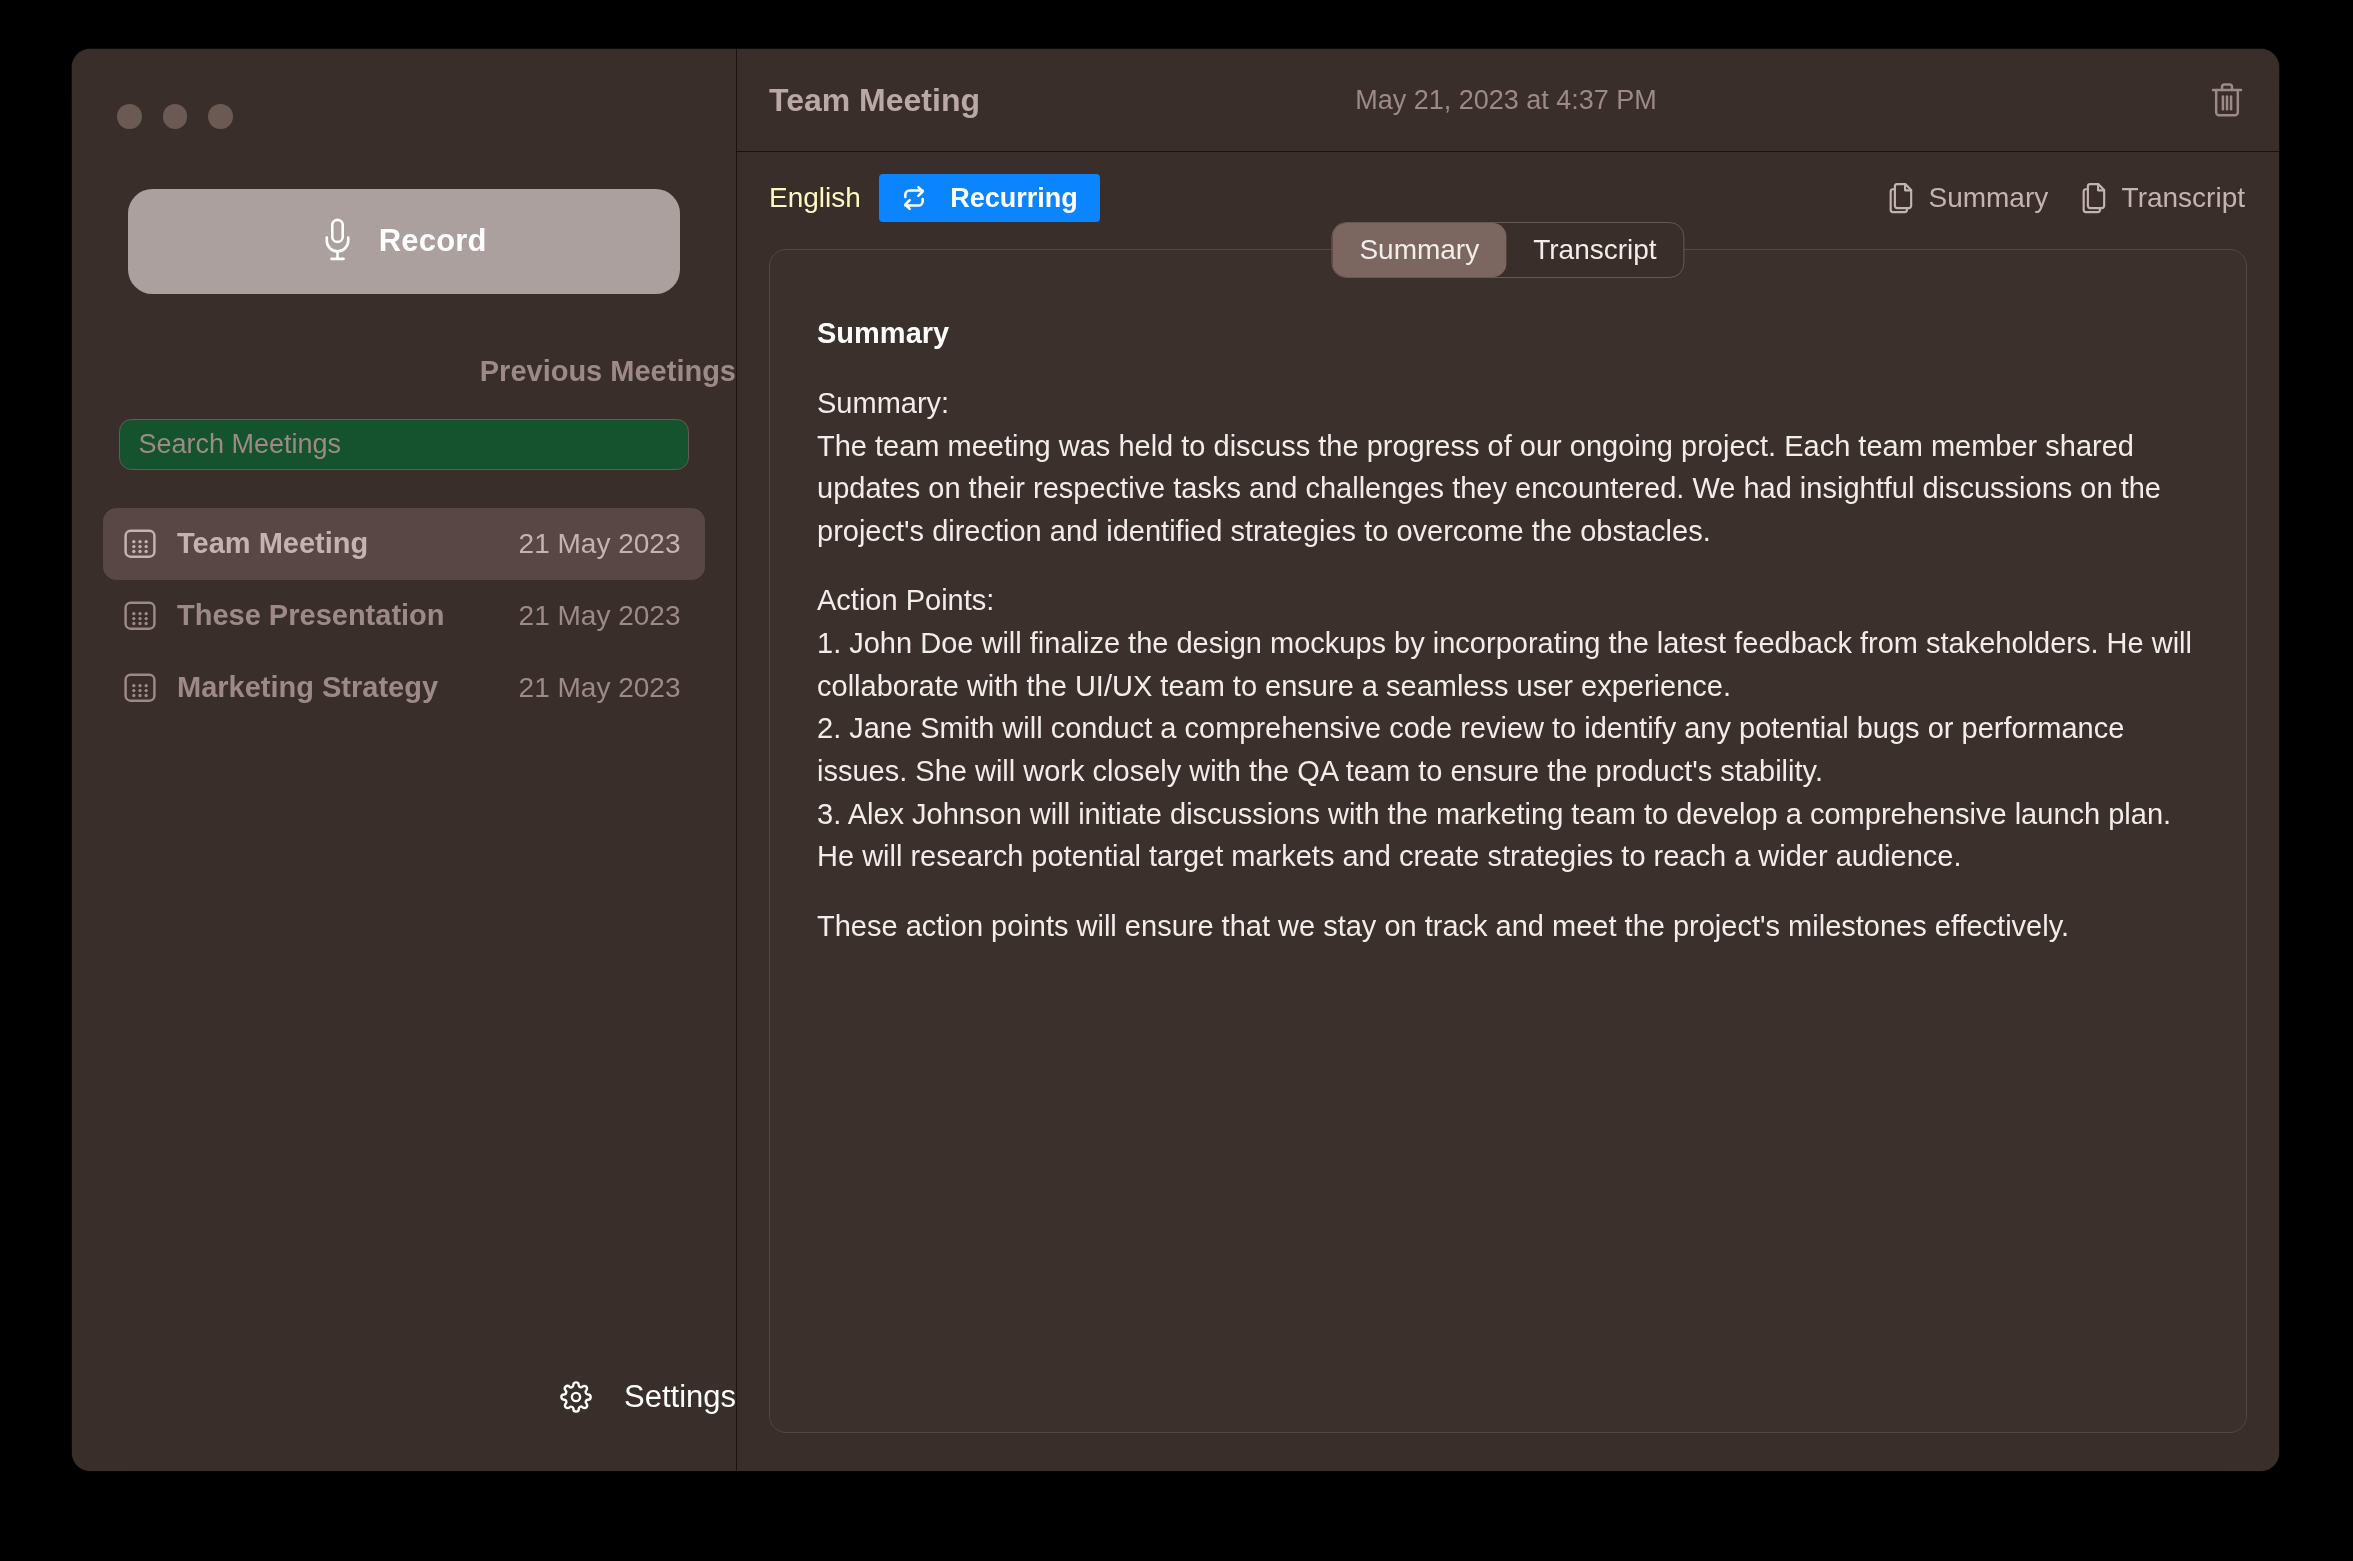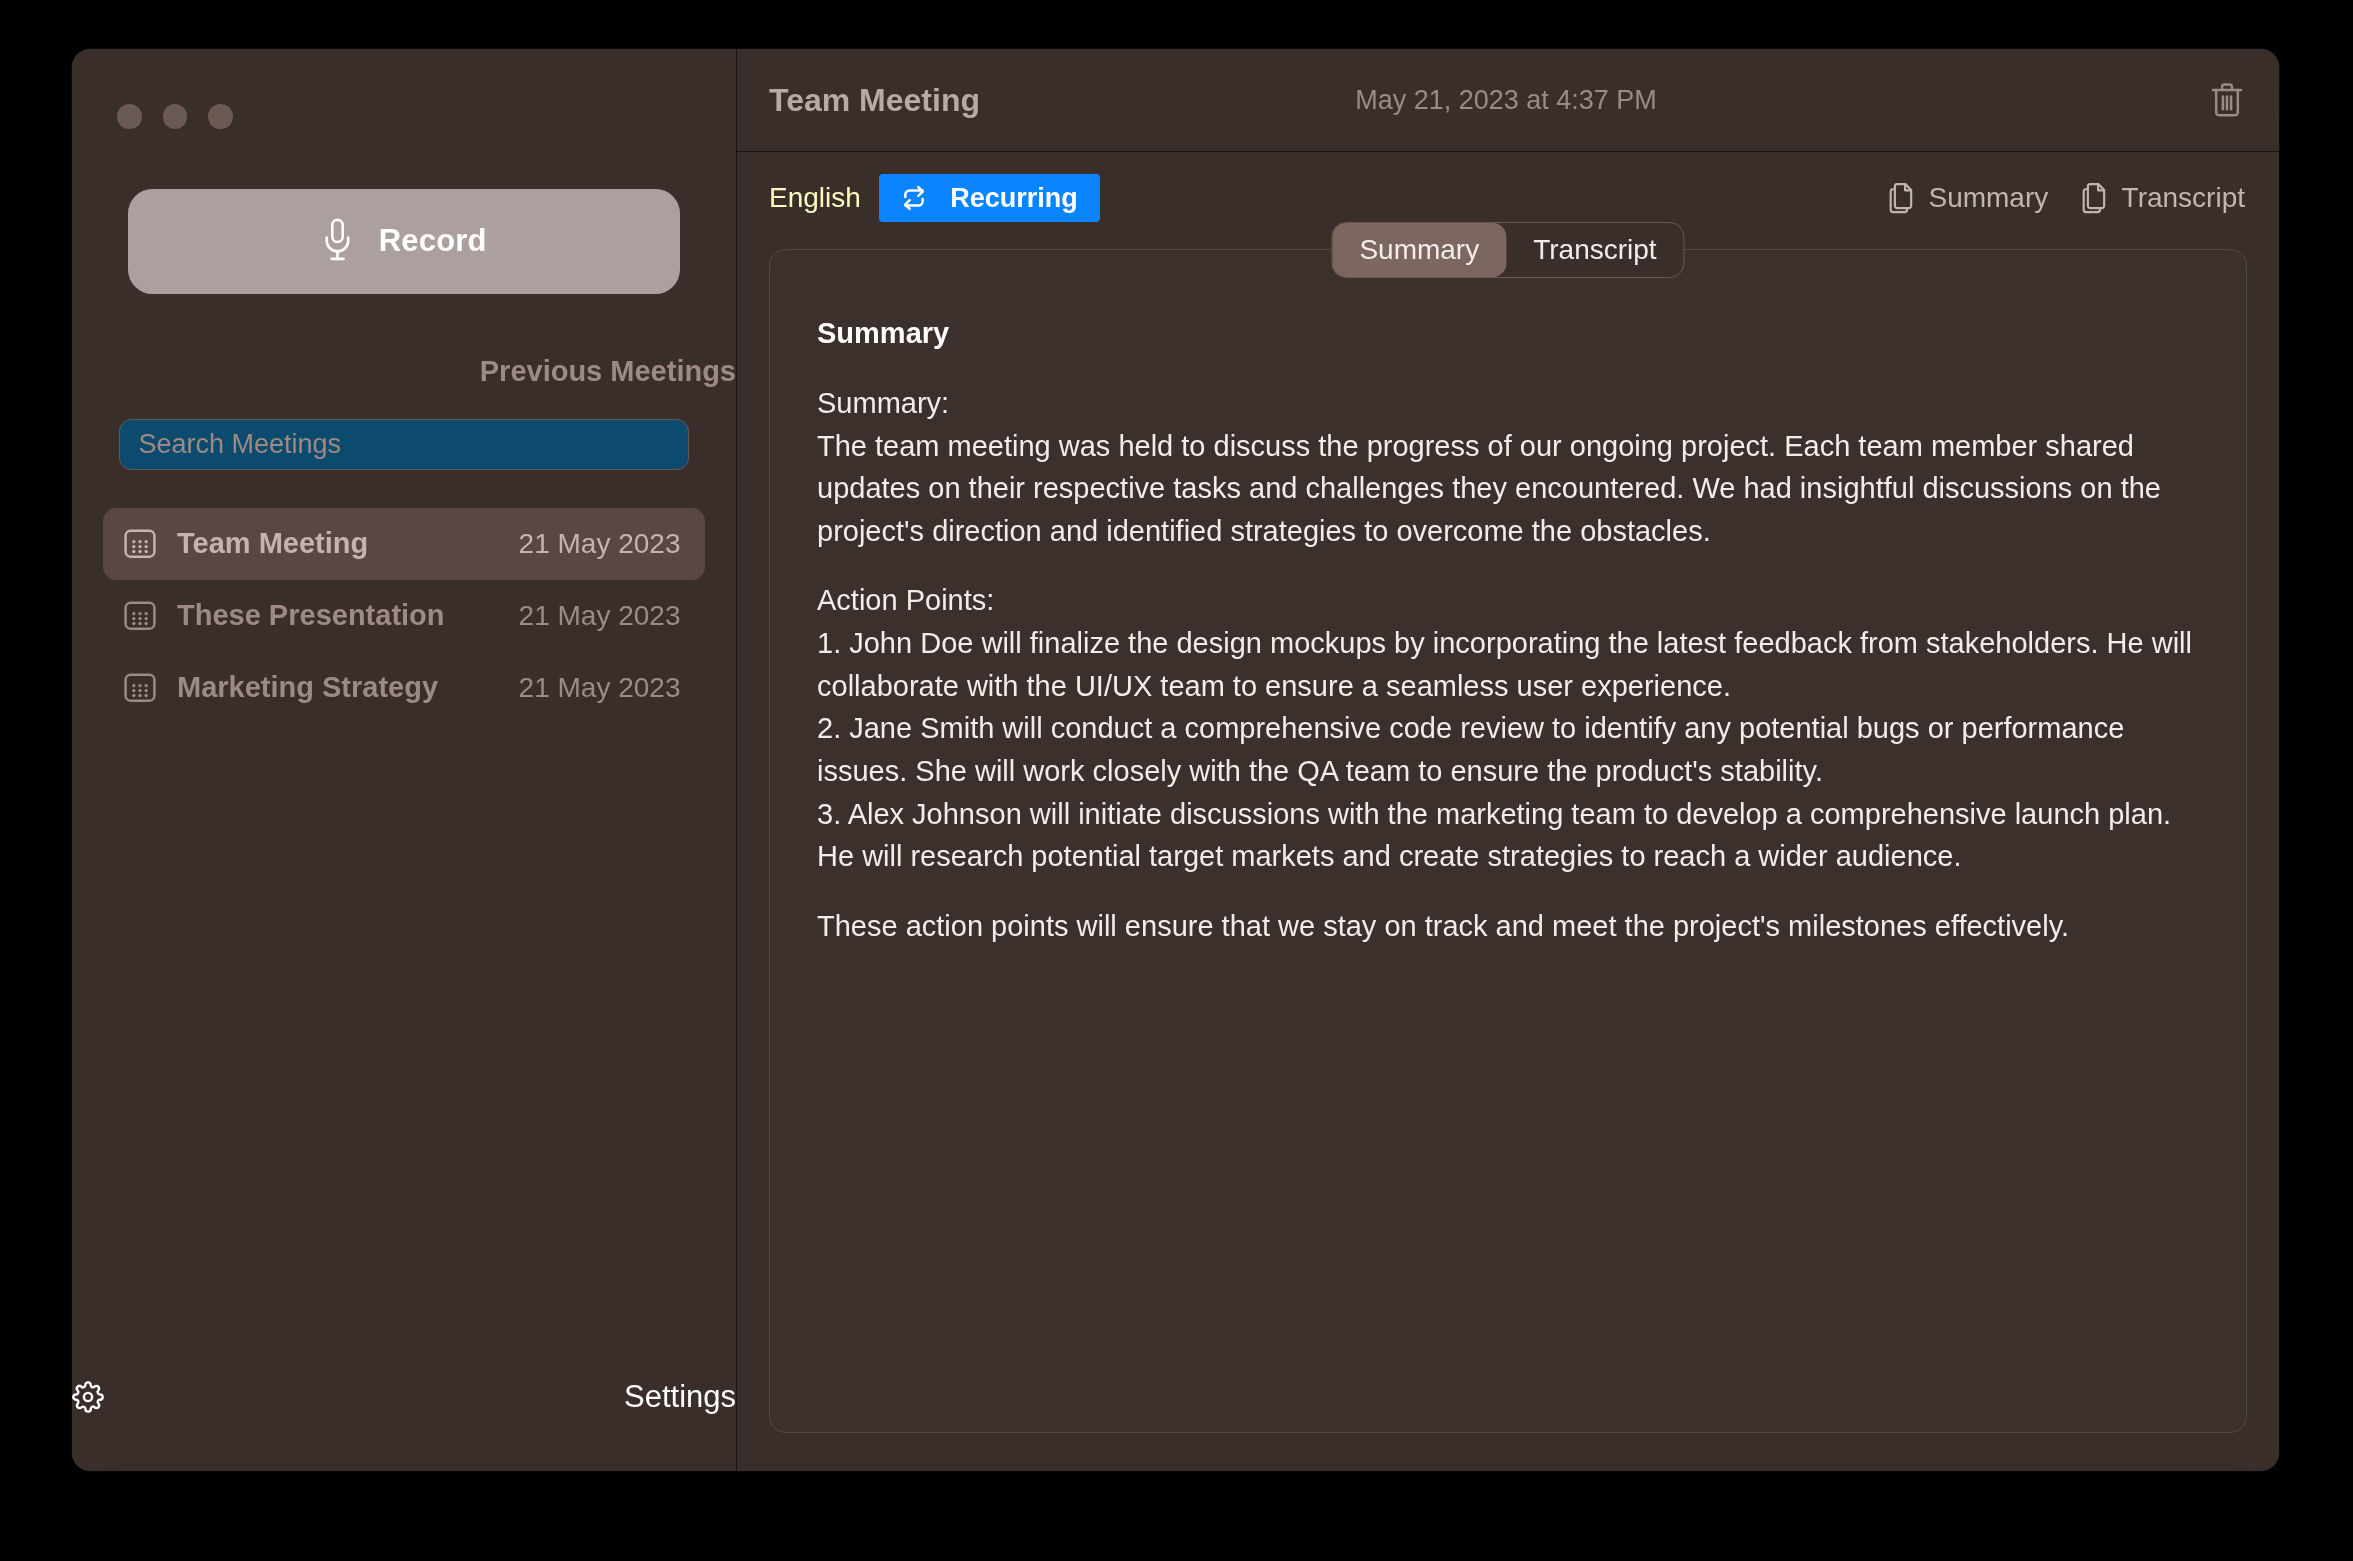--- a/index.html
+++ b/index.html
@@ -85,21 +85,21 @@
     font-weight: bold;
     color: #9D8A85;
     text-align: right;
   }
 
   .search-wrap { margin: 31px 47px 0 47px; }
   .search-input {
     width: 100%;
     height: 51px;
     border-radius: 12.3px;
-    background: #0c4a6e;
+    background: #14532d;
     border: 1.2px solid #6A5852;
     color: #CFC2BE;
     font-size: 27px;
     font-family: "Liberation Sans", sans-serif;
     padding: 0 18.4px;
     outline: none;
   }
   .search-input::placeholder { color: #9D8A85; }
 
   .meeting-list { margin: 38px 31px 0 31px; display: flex; flex-direction: column; }
@@ -129,21 +129,21 @@
     color: #9D8A85;
     white-space: nowrap;
   }
   .meeting-row.selected .meeting-date { color: #C4B4AF; }
 
   .settings-btn {
     margin-top: auto;
     margin-bottom: 56px;
     display: flex;
     align-items: center;
-    justify-content: space-between;
+    justify-content: flex-end;
     gap: 32px;
     cursor: pointer;
   }
   .settings-label { font-size: 31px; color: #FFFFFF; }
 
   
   .main {
     flex: 1;
     height: 100%;
     display: flex;

